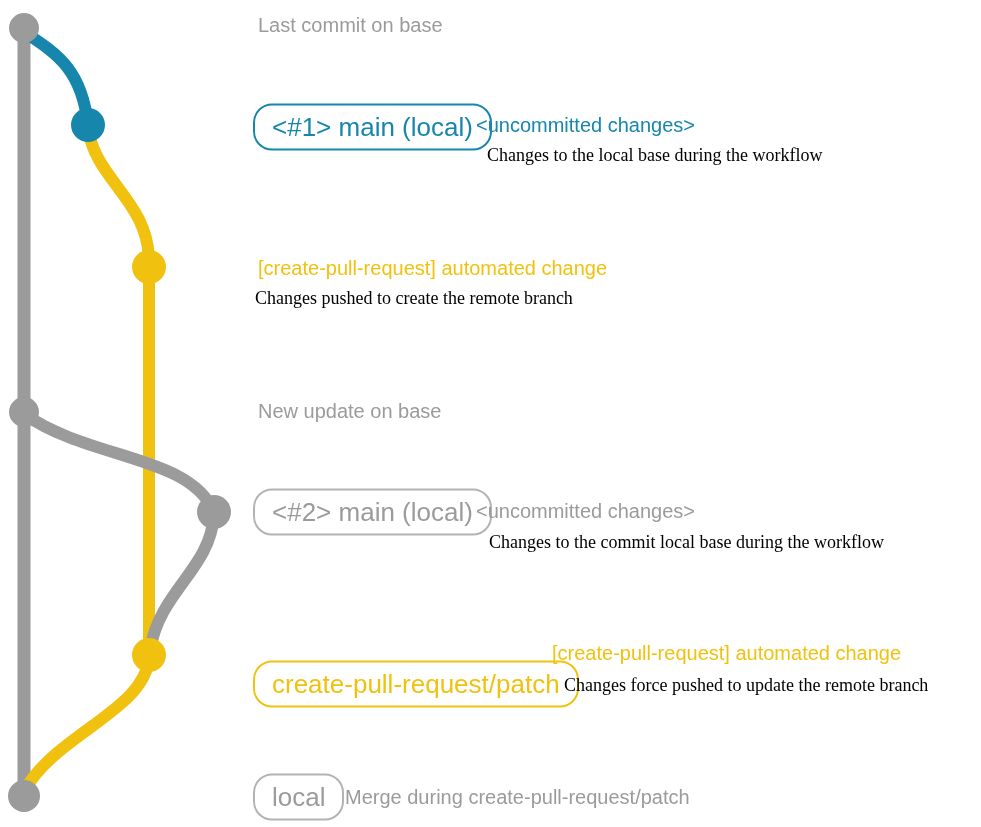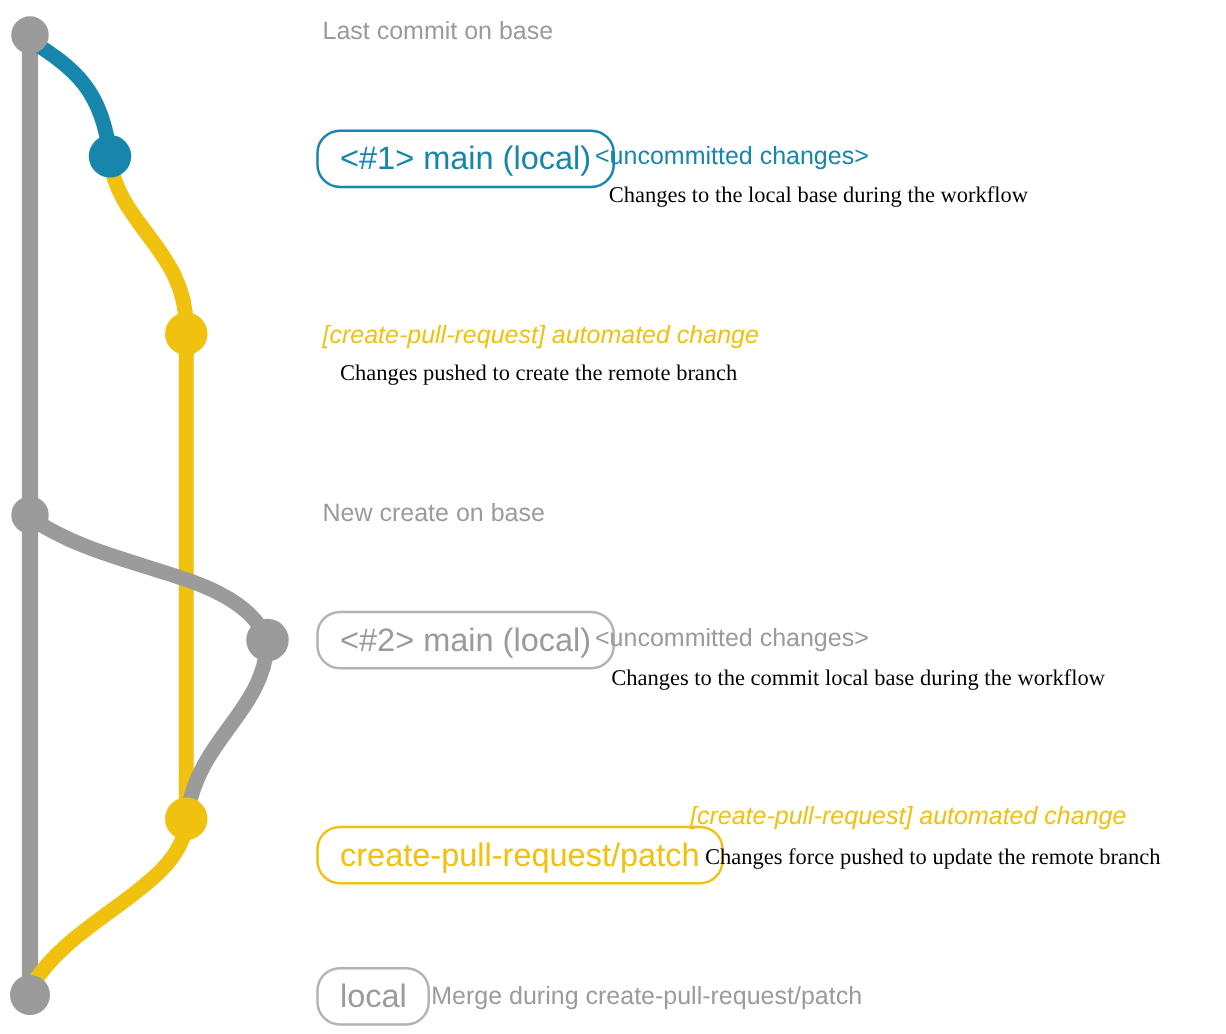--- a/index.html
+++ b/index.html
@@ -33,21 +33,21 @@
 
   .ann{
     position:absolute;
     transform:translateY(-50%);
     white-space:nowrap;
     font-size:20px;
     line-height:1.2;
   }
   .ann.graytext{color:var(--gray);}
   .ann.bluetext{color:var(--blue);}
-  .ann.yellowtext{color:var(--yellow);font-style:italic;}
+  .ann.yellowtext{color:var(--yellow);}
   .ann.desc{
     font-family:"Liberation Serif", serif;
     font-size:18px;
     color:var(--desc);
   }
   .badge{
     position:absolute;
     transform:translateY(-50%);
     display:inline-flex;
     align-items:center;
@@ -91,23 +91,23 @@
     <circle class="node gray" cx="24" cy="796" r="16"></circle>
   </svg>
 
   <div class="ann graytext" style="left:258px;top:25px">Last commit on base</div>
 
   <div class="badge blue" style="left:253px;top:127px">&lt;#1&gt; main (local)</div>
   <div class="ann bluetext" style="left:476px;top:125px">&lt;uncommitted changes&gt;</div>
   <div class="ann desc" style="left:487px;top:156px">Changes to the local base during the workflow</div>
 
   <div class="ann yellowtext" style="left:258px;top:268px">[create-pull-request] automated change</div>
-  <div class="ann desc" style="left:272px;top:299px">Changes pushed to create the remote branch</div>
+  <div class="ann desc" style="left:255px;top:299px">Changes pushed to create the remote branch</div>
 
-  <div class="ann graytext" style="left:258px;top:411px">New create on base</div>
+  <div class="ann graytext" style="left:258px;top:411px">New update on base</div>
 
   <div class="badge gray" style="left:253px;top:512px">&lt;#2&gt; main (local)</div>
   <div class="ann graytext" style="left:476px;top:511px">&lt;uncommitted changes&gt;</div>
   <div class="ann desc" style="left:489px;top:543px">Changes to the commit local base during the workflow</div>
 
   <div class="badge yellow" style="left:253px;top:684px">create-pull-request/patch</div>
   <div class="ann yellowtext" style="left:552px;top:653px">[create-pull-request] automated change</div>
   <div class="ann desc" style="left:564px;top:686px">Changes force pushed to update the remote branch</div>
 
   <div class="badge gray" style="left:253px;top:797px">local</div>

